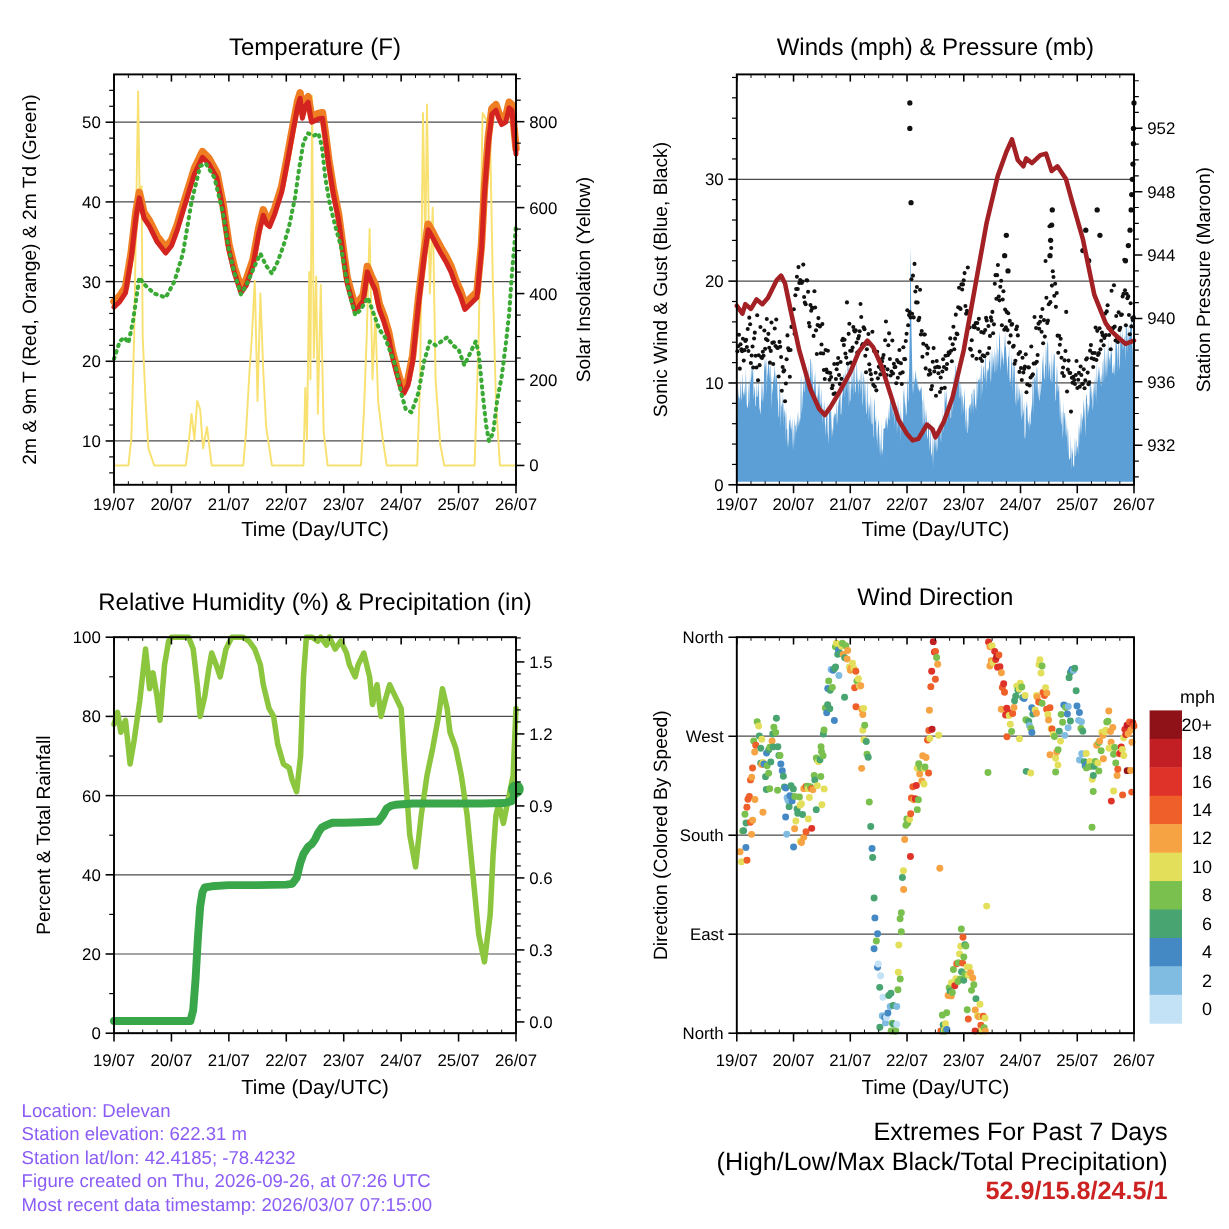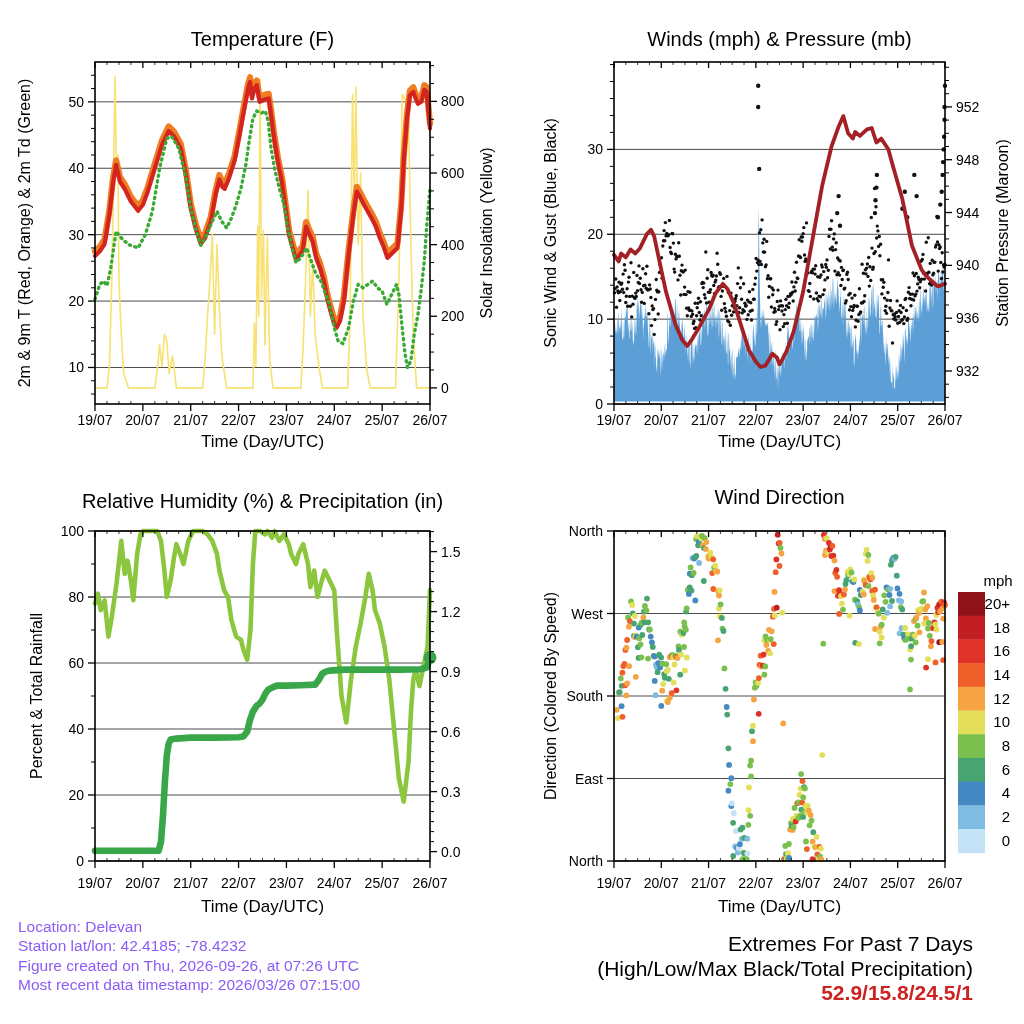--- a/index.html
+++ b/index.html
@@ -1515,23 +1515,24 @@
       <rect x="438" y="311.6" width="27" height="24.099999999999998" fill="#4489c4"></rect>
       <text x="490" y="328.45000000000005" font-size="15" text-anchor="end" fill="#000" font-family="&quot;Liberation Sans&quot;, sans-serif">4</text>
       <rect x="438" y="335.29999999999995" width="27" height="24.099999999999998" fill="#80bce2"></rect>
       <text x="490" y="352.15" font-size="15" text-anchor="end" fill="#000" font-family="&quot;Liberation Sans&quot;, sans-serif">2</text>
       <rect x="438" y="359" width="27" height="24.099999999999998" fill="#c3e2f6"></rect>
       <text x="490" y="375.85" font-size="15" text-anchor="end" fill="#000" font-family="&quot;Liberation Sans&quot;, sans-serif">0</text>
     </svg>
 
   <div class="footer-left">
     <div>Location: Delevan</div>
+    <div>Station elevation: 622.31 m</div>
     <div>Station lat/lon: 42.4185; -78.4232</div>
     <div>Figure created on Thu, 2026-09-26, at 07:26 UTC</div>
-    <div>Most recent data timestamp: 2026/03/26 07:15:00</div>
+    <div>Most recent data timestamp: 2026/03/07 07:15:00</div>
   </div>
 
   <div class="extremes">
     <div>Extremes For Past 7 Days</div>
     <div>(High/Low/Max Black/Total Precipitation)</div>
     <div class="vals" id="extremes-values" style="color: rgb(204, 34, 34);">52.9/15.8/24.5/1</div>
   </div>
 </div>
 
 </body></html>

